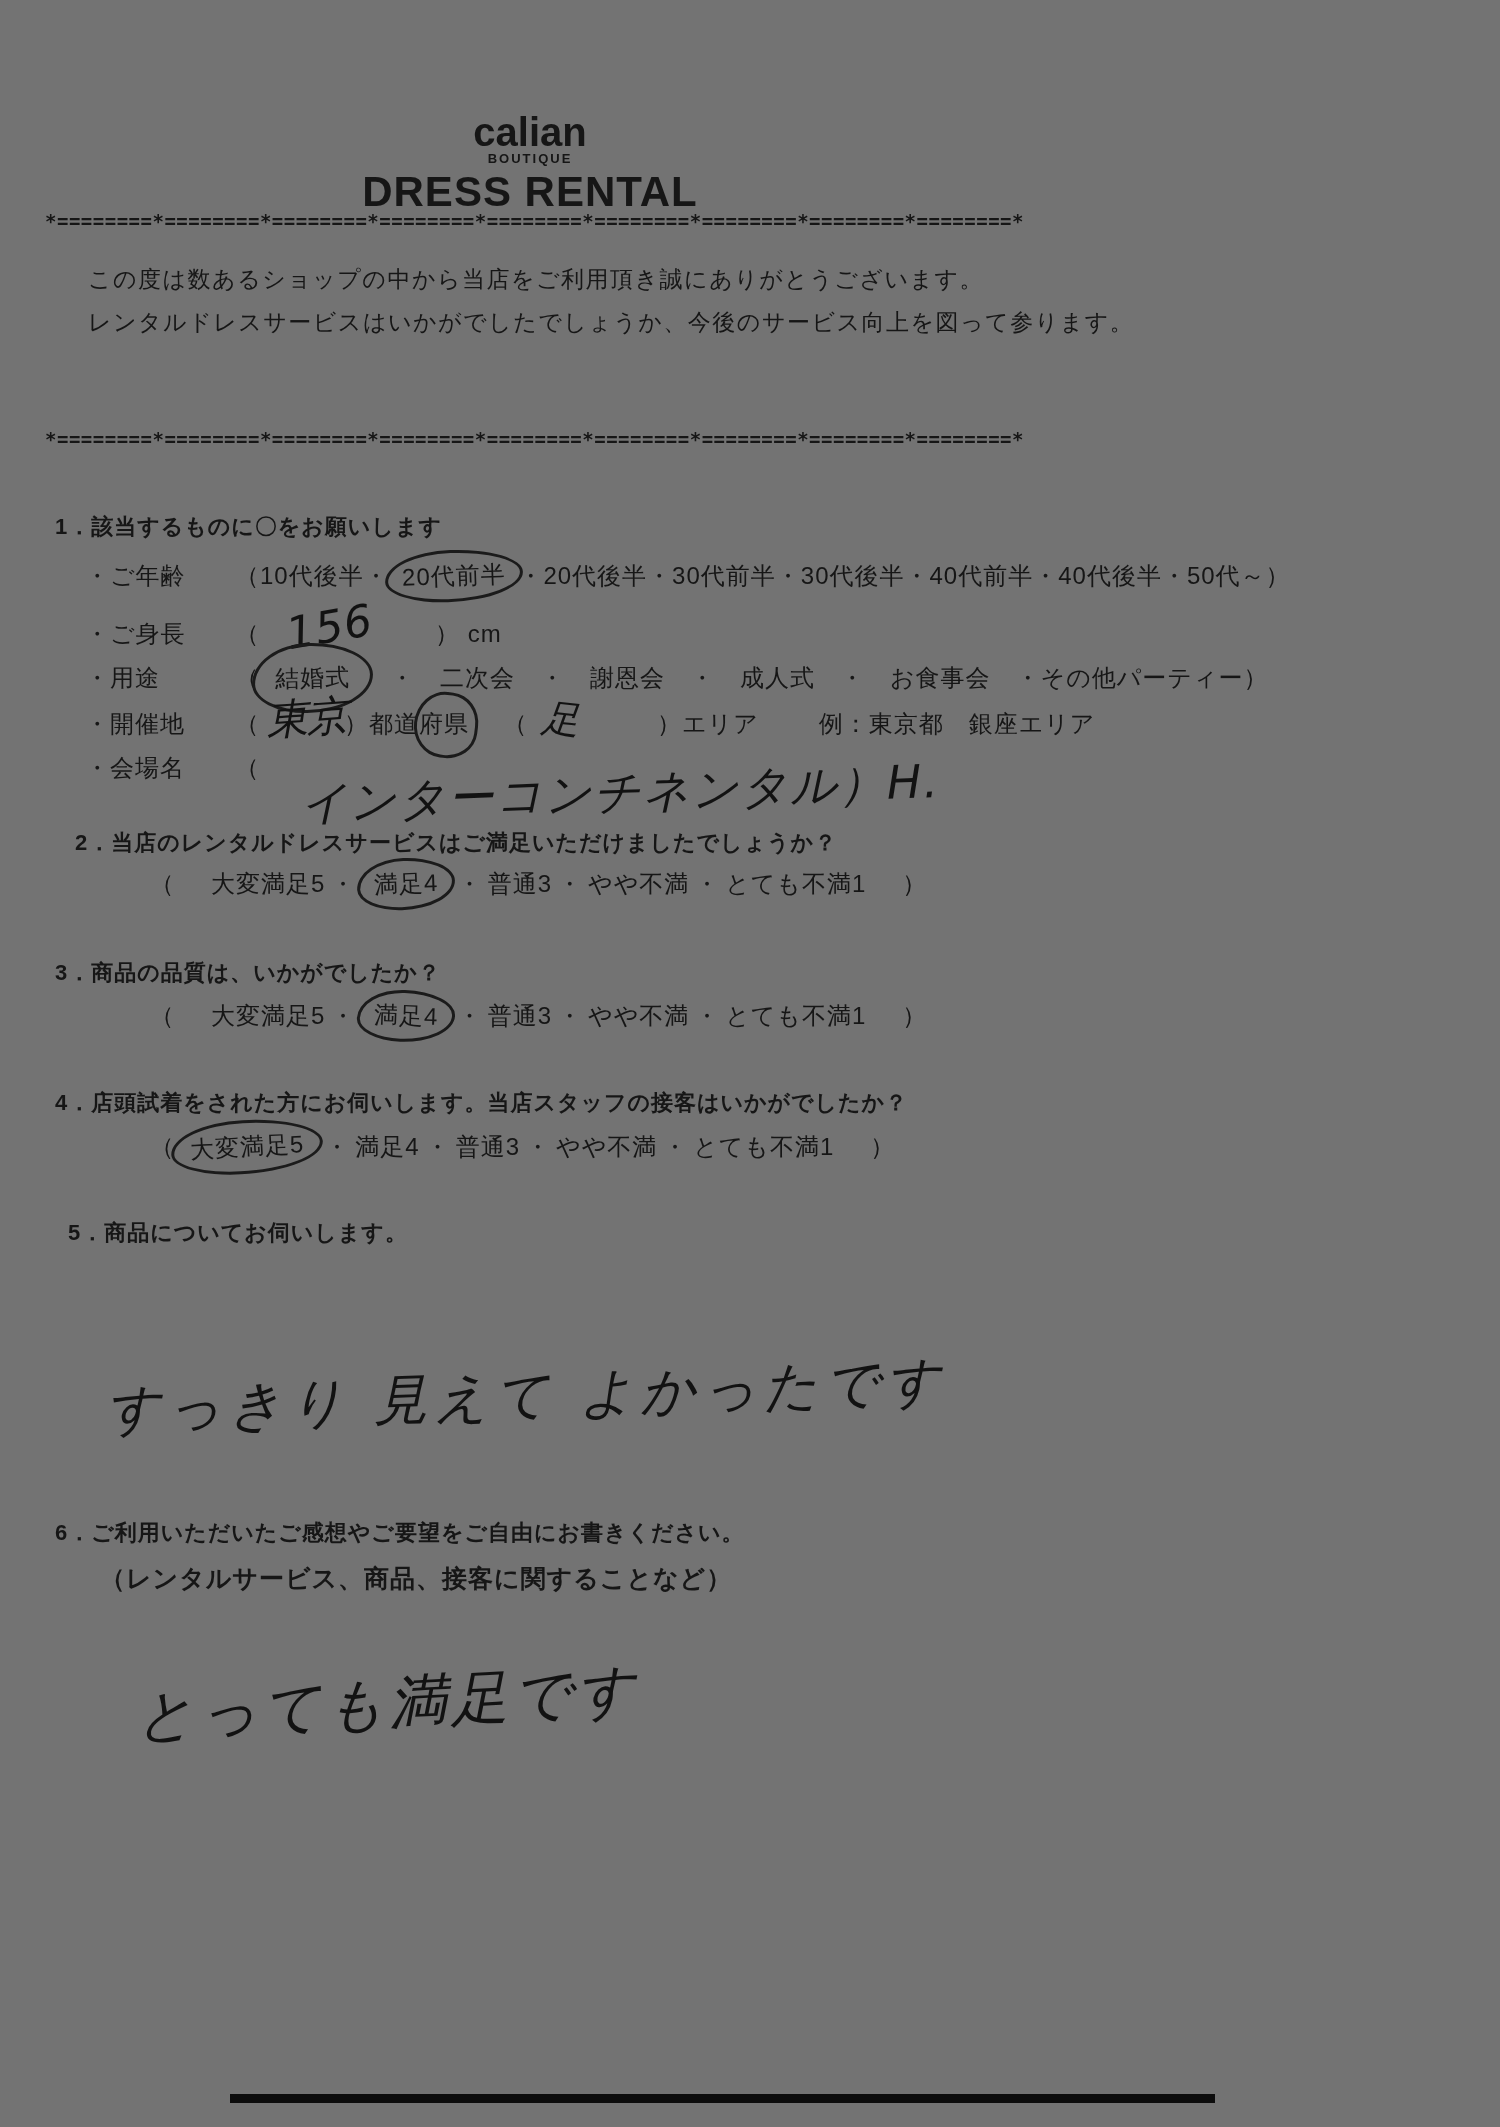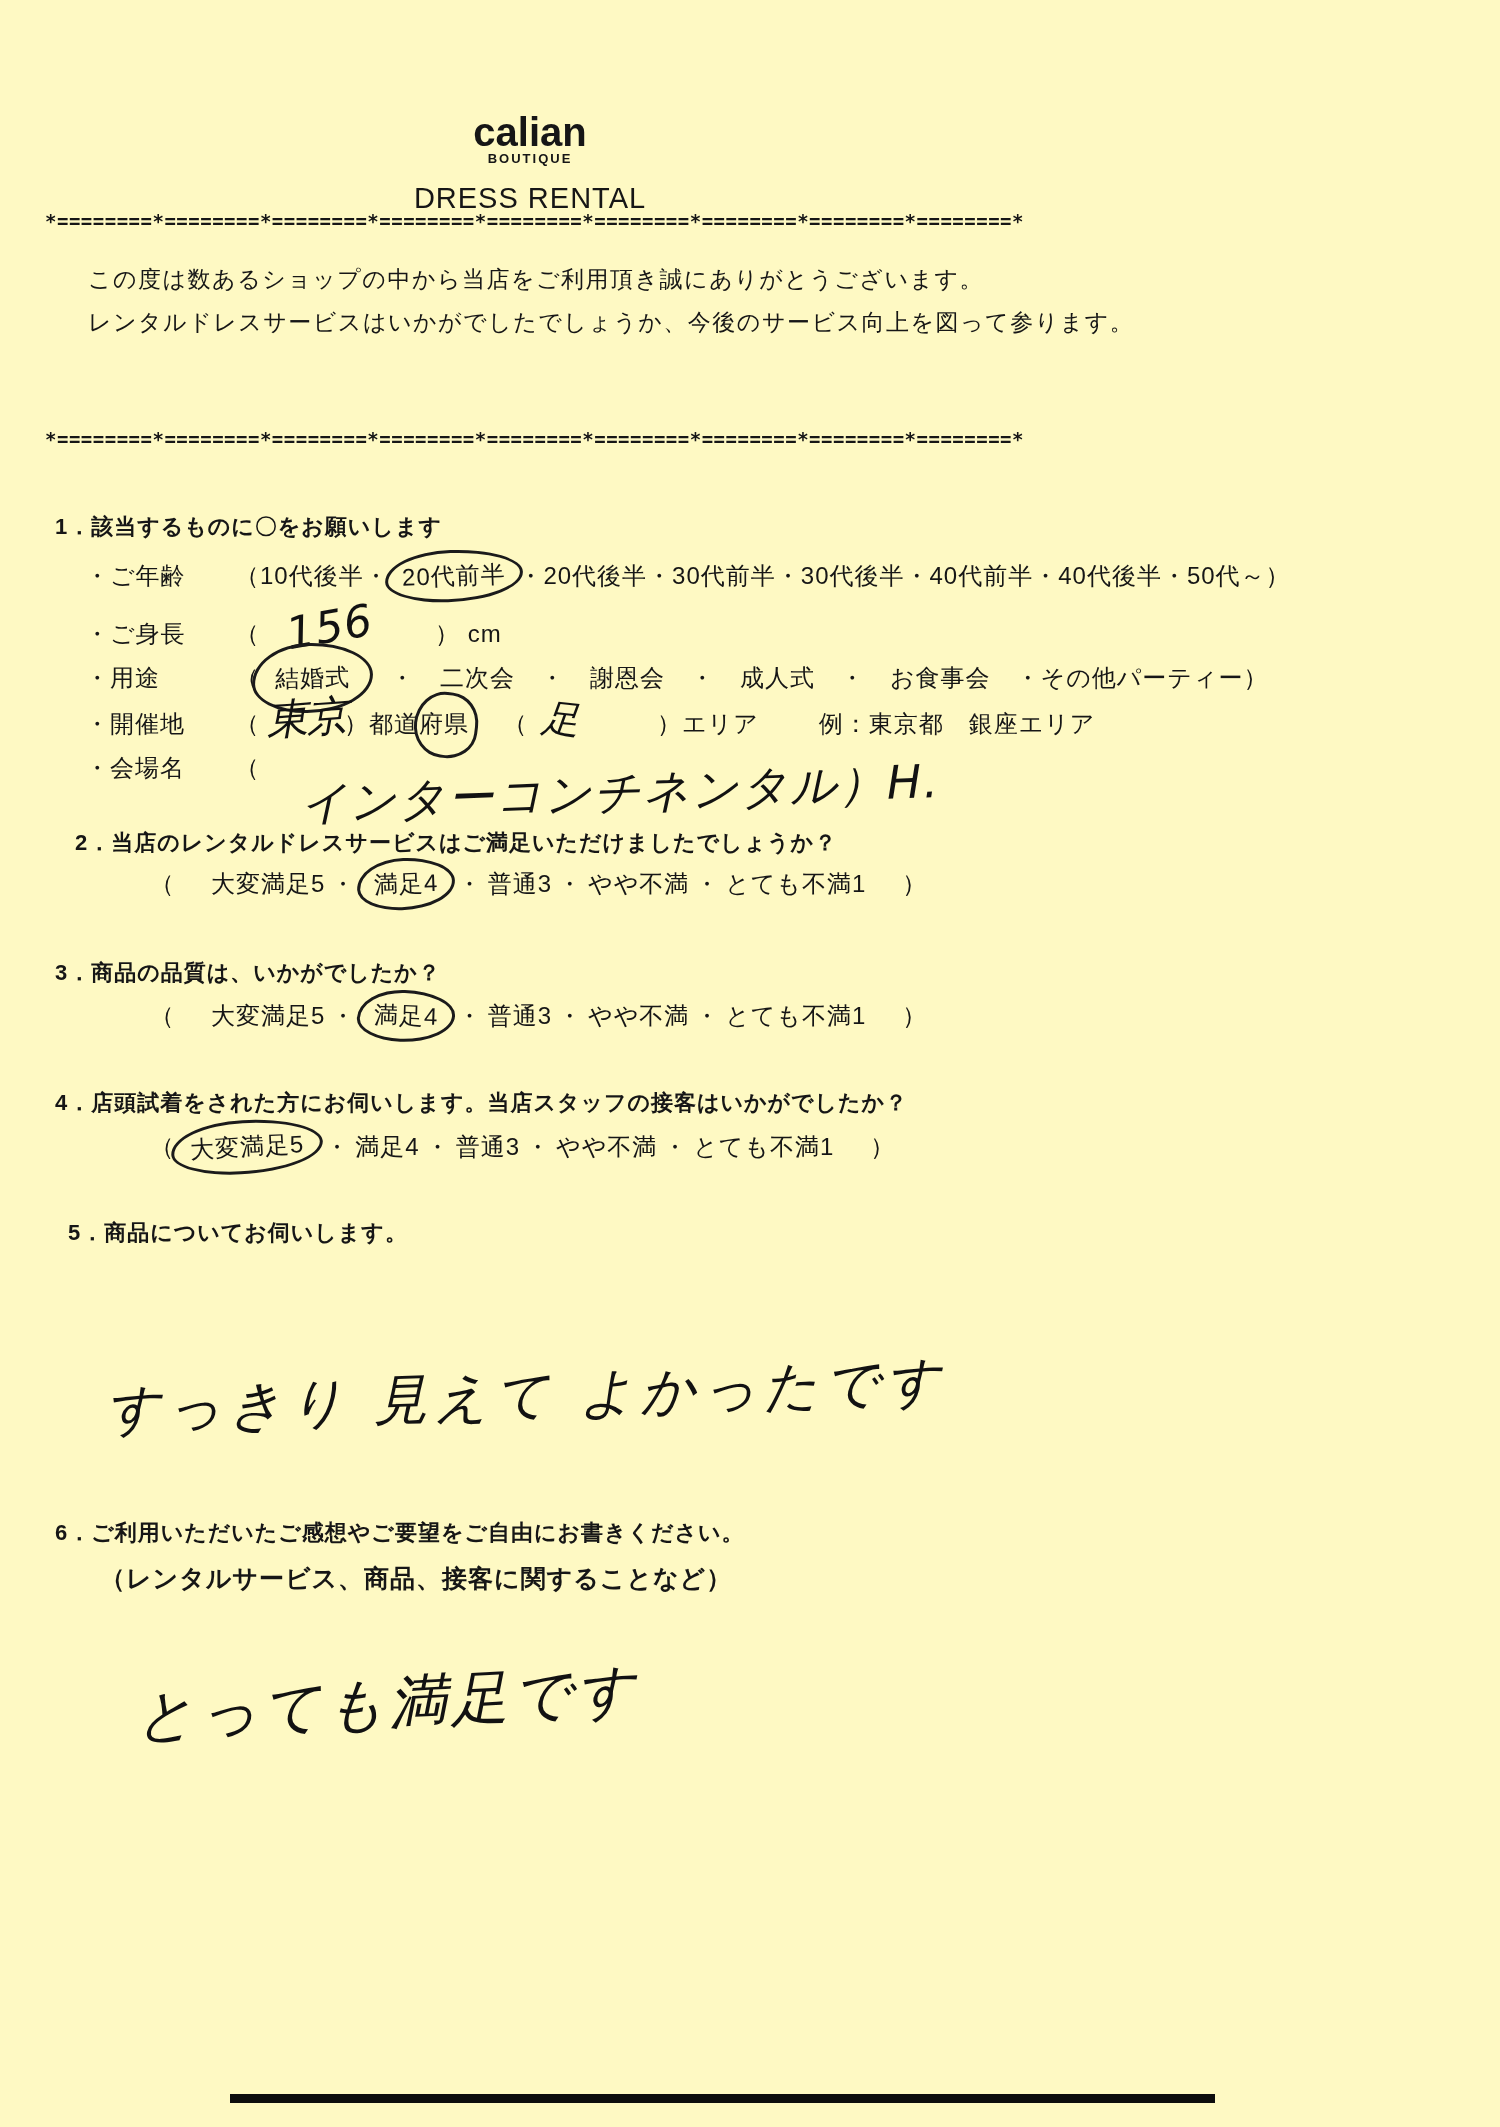--- a/index.html
+++ b/index.html
@@ -1,28 +1,28 @@
 <!DOCTYPE html>
 <html><head>
 <meta charset="utf-8">
 <style>
   html,body{margin:0;padding:0;background:#e8e8e8;}
   .page{
     position:relative;
     width:1500px;height:2127px;
-    background:#fef9c3;
+    background:#737373;
     font-family:"Liberation Sans","DejaVu Sans",sans-serif;
     color:#161616;
     overflow:hidden;
   }
   .abs{position:absolute;}
   .center-col{left:0;width:1060px;text-align:center;}
   .logo{font-size:40px;font-weight:bold;letter-spacing:0px;}
   .logo-sub{font-size:13px;font-weight:bold;letter-spacing:2px;margin-top:-4px;}
-  .doc-title{font-size:29px;font-weight:normal;letter-spacing:1px;margin-top:16px;}
+  .doc-title{font-size:42px;font-weight:bold;letter-spacing:1px;margin-top:2px;}
   .sep{
     font-family:"DejaVu Sans Mono","Liberation Mono",monospace;
     font-size:19px;font-weight:bold;white-space:nowrap;letter-spacing:0.5px;
   }
   .intro{font-size:23px;line-height:43px;letter-spacing:1.5px;white-space:nowrap;}
   .qhead{font-size:22px;font-weight:bold;letter-spacing:1px;white-space:nowrap;}
   .qsub{font-size:25px;font-weight:bold;letter-spacing:1px;white-space:nowrap;}
   .row{font-size:24px;letter-spacing:1px;white-space:nowrap;}
   .row .lbl{display:inline-block;width:150px;}
   .scale{font-size:24px;letter-spacing:1px;white-space:nowrap;display:flex;align-items:center;gap:0;}

